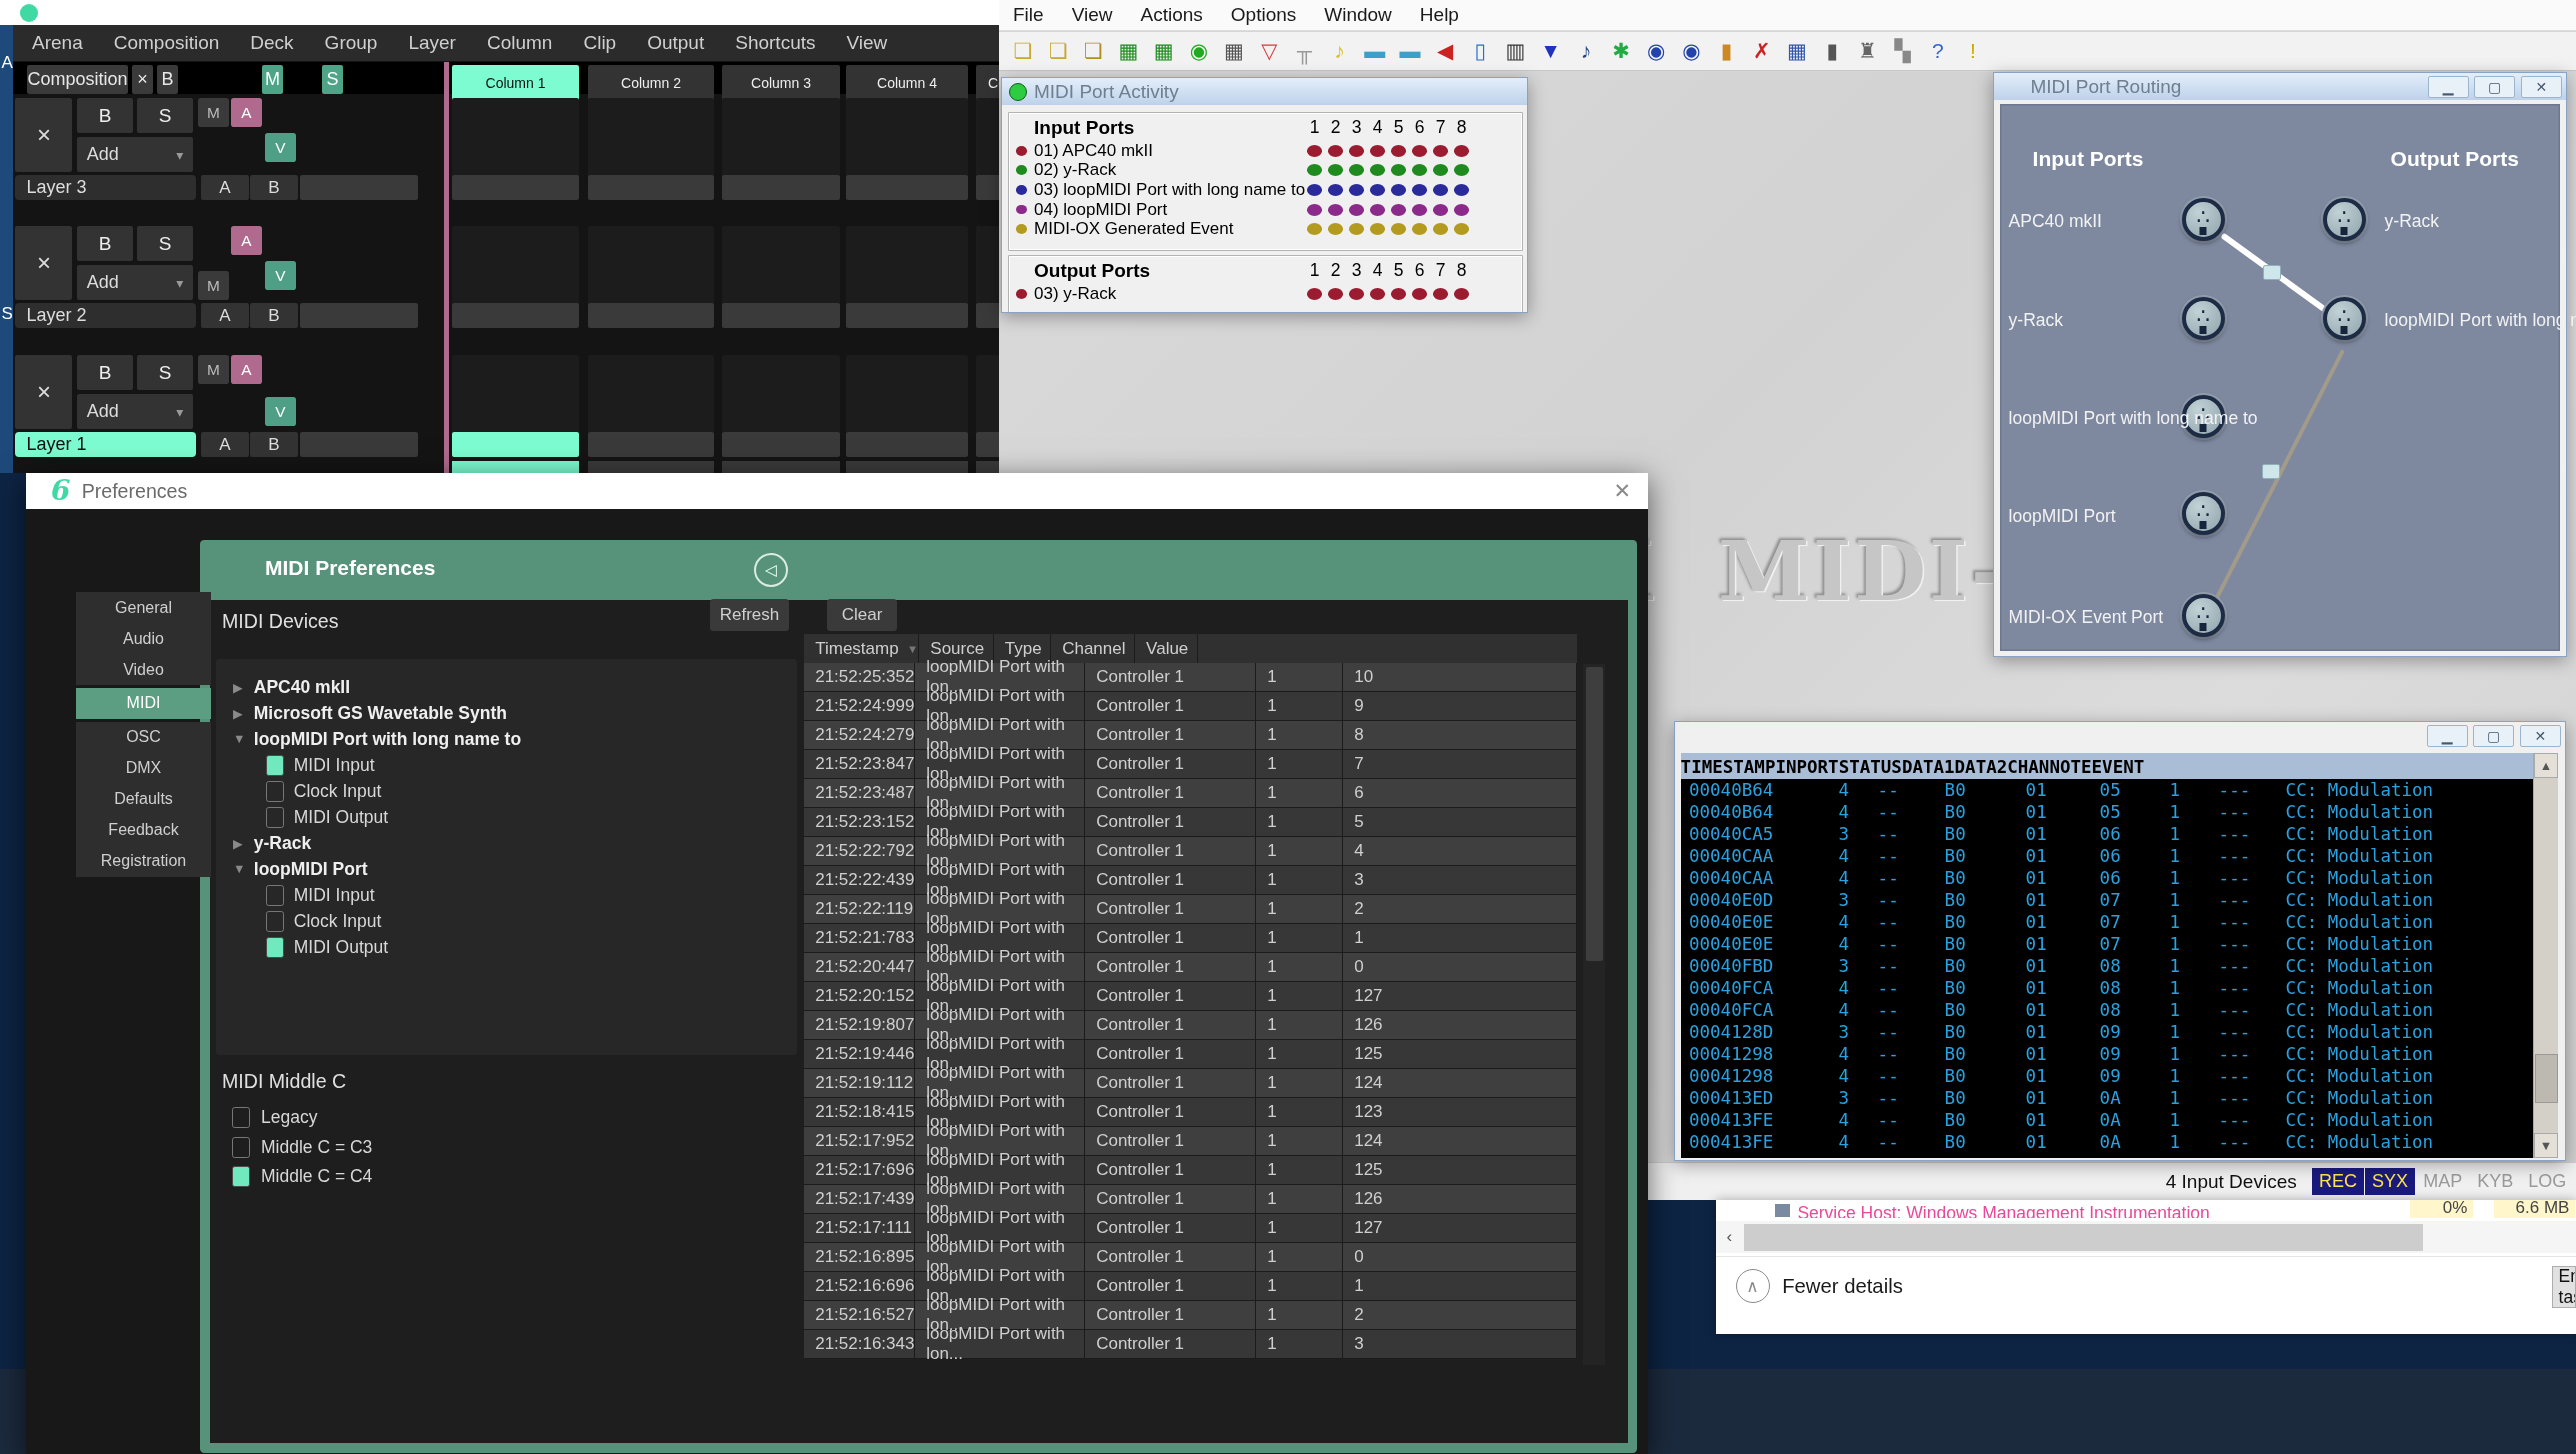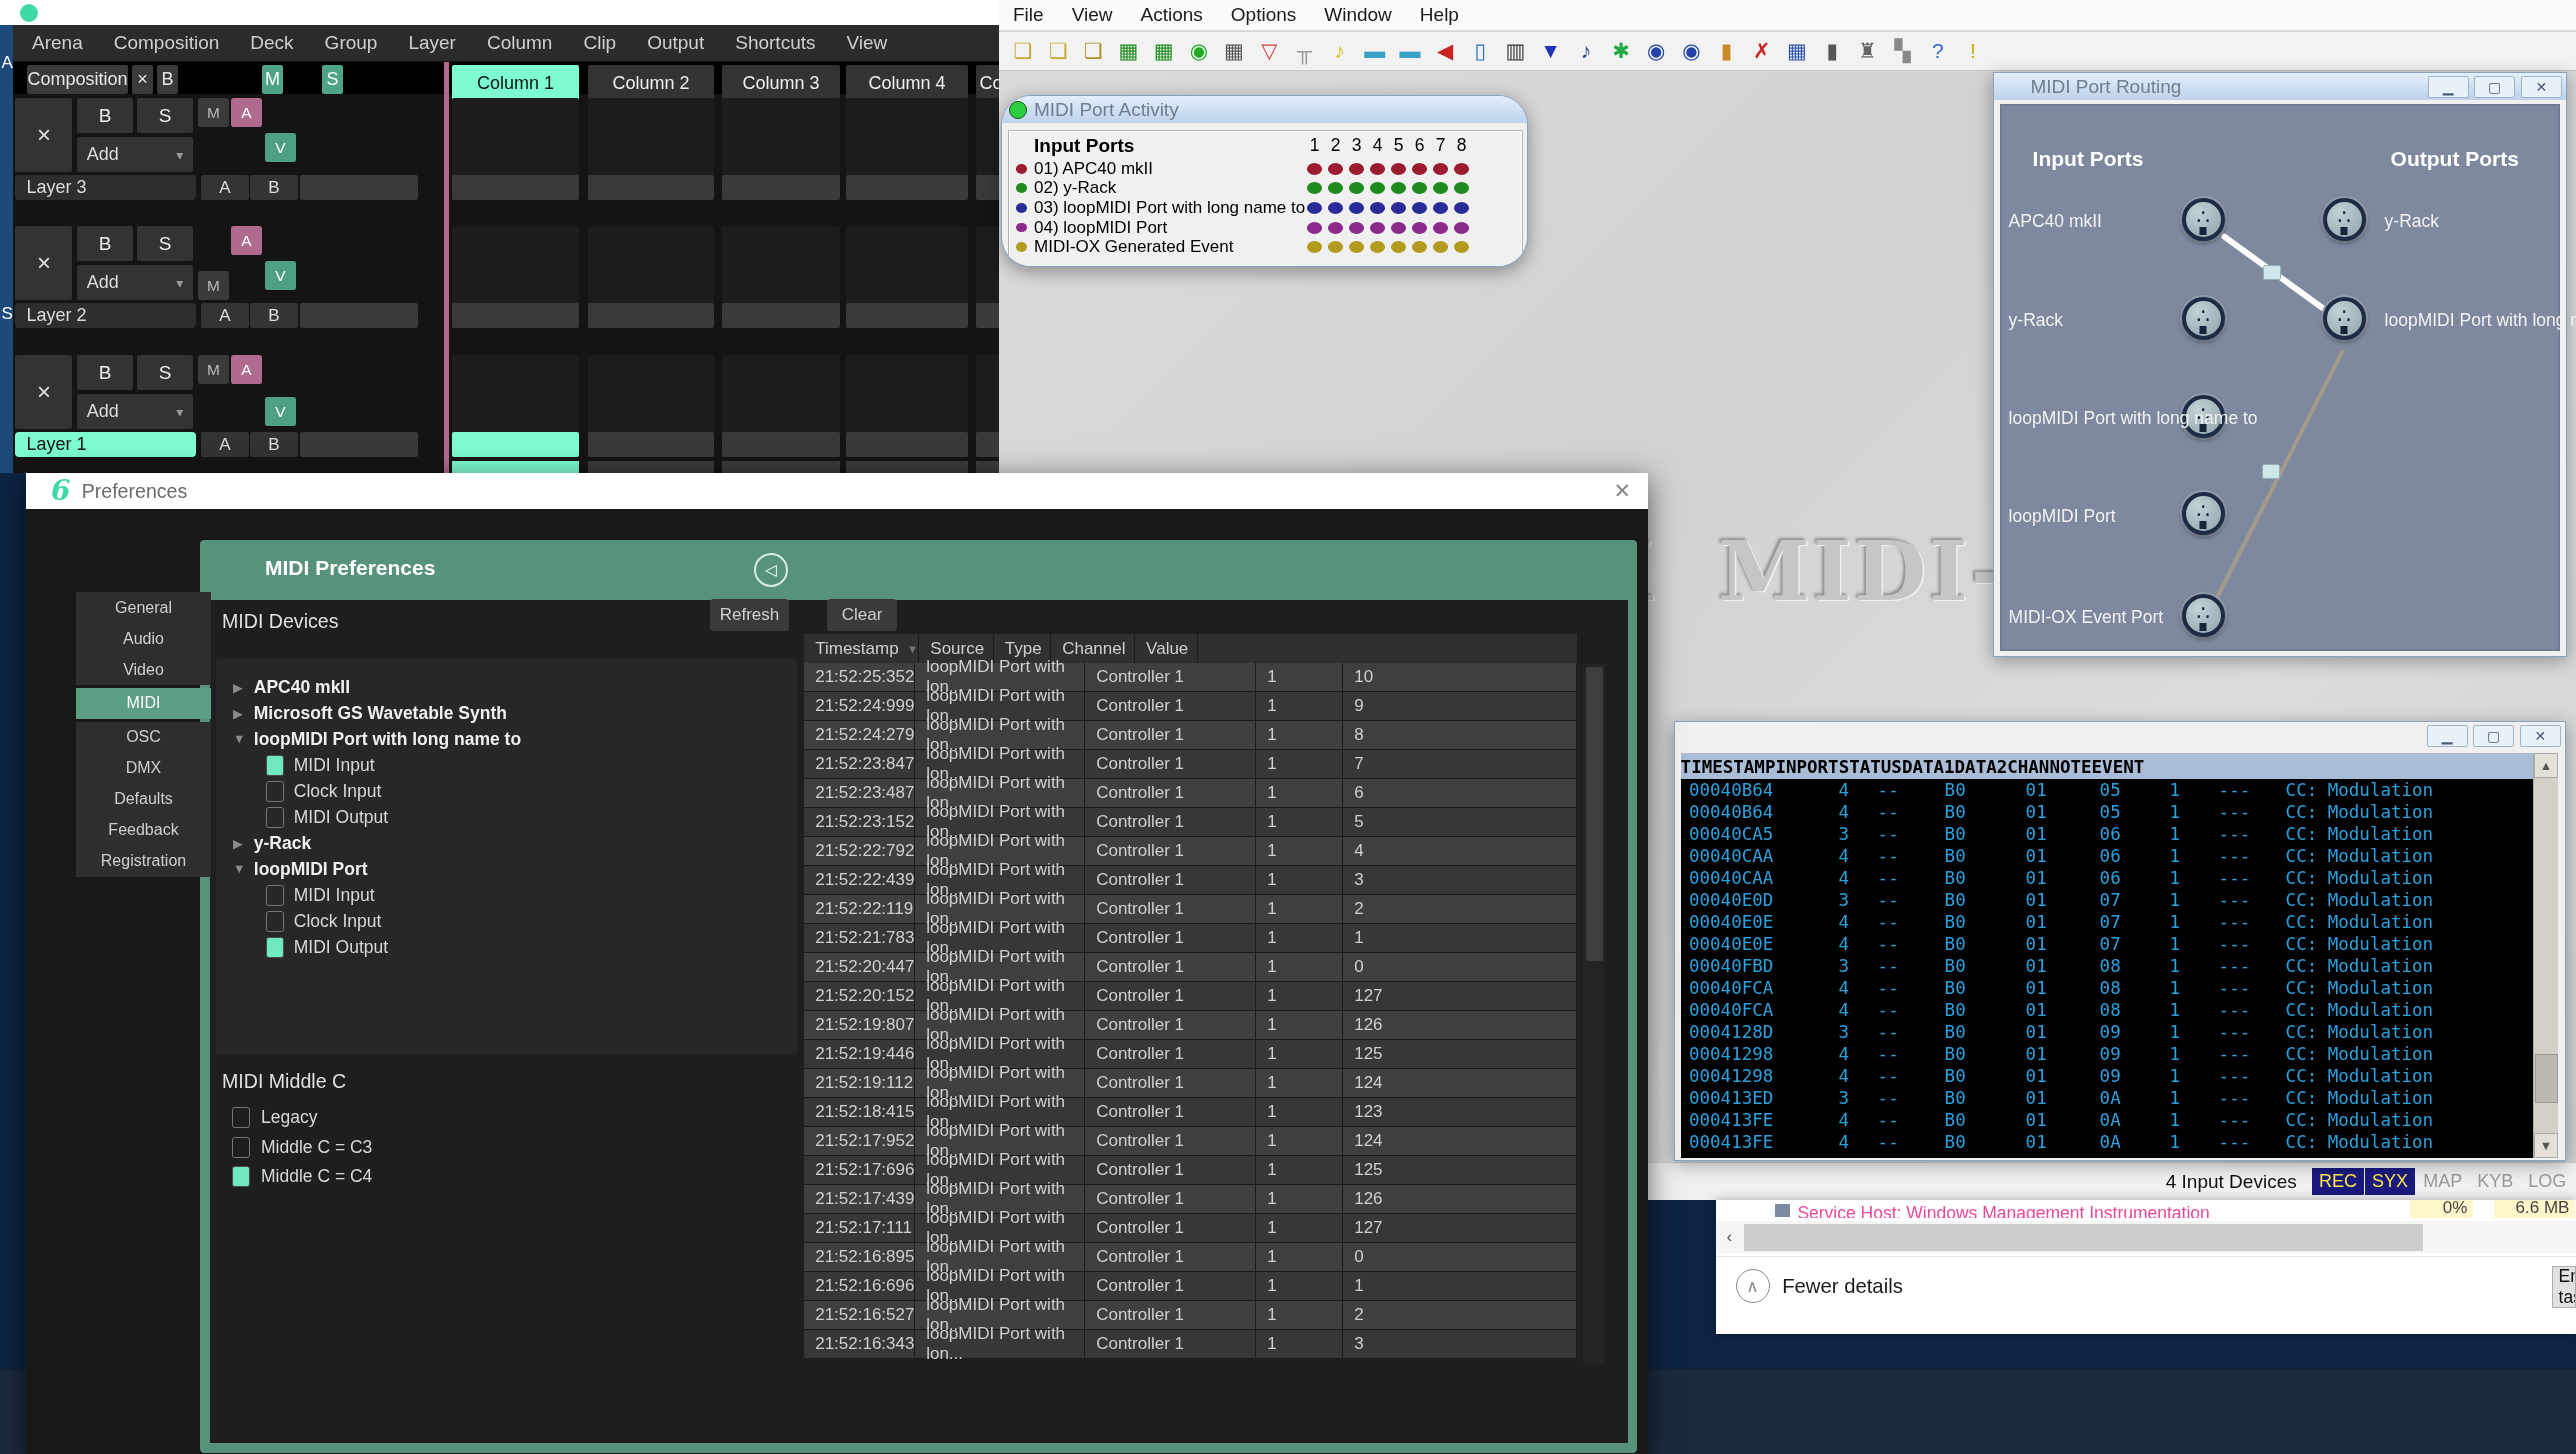--- a/index.html
+++ b/index.html
@@ -8,21 +8,21 @@
 
   
   #resolume { position:absolute; left:0; top:0; width:999px; height:473px; background:#141414; overflow:hidden; z-index:5; }
   .rz-titlebar { position:absolute; left:0; top:0; width:100%; height:25px; background:#ffffff; }
   .rz-logo-dot { position:absolute; left:19.6px; top:3.5px; width:18px; height:18px; border-radius:50%; background:#3fd9a4; }
   .rz-menubar { position:absolute; left:0; top:25px; width:100%; height:36px; background:#2b2b2b; display:flex; align-items:center; gap:31px; padding-left:32px; }
   .rz-menu-item { color:#cfcfcf; font-size:19px; }
   .rz-comprow { position:absolute; left:0; top:62px; width:100%; height:32px; background:#000; }
   .rz-box { position:absolute; background:#3a3a3a; color:#e8e8e8; font-size:18px; display:flex; align-items:center; justify-content:center; border-radius:2.1px; }
   .teal-btn { background:#4fa487 !important; color:#fff !important; }
-  .rz-colhead { position:absolute; top:65px; height:36px; background:#333; color:#eee; font-size:18px; display:flex; align-items:center; justify-content:center; border-radius:2.1px; }
+  .rz-colhead { position:absolute; top:65px; height:36px; background:#333; color:#eee; font-size:14px; display:flex; align-items:center; justify-content:center; border-radius:2.1px; }
   .rz-colheads > div:nth-of-type(1){ left:452px; width:127px; background:#7cfcd0; color:#111; }
   .rz-colheads > div:nth-of-type(2){ left:588px; width:126px; }
   .rz-colheads > div:nth-of-type(3){ left:722px; width:118px; }
   .rz-colheads > div:nth-of-type(4){ left:846px; width:122px; }
   .rz-colheads > div:nth-of-type(5){ left:976px; width:84px; }
   .rz-layer { position:absolute; left:0; width:421px; height:105px; }
   .rz-layers > div:nth-of-type(1){ top:98px; } .rz-layers > div:nth-of-type(2){ top:226px; } .rz-layers > div:nth-of-type(3){ top:355px; }
   .rz-x { position:absolute; left:15.4px; top:0; width:57px; height:74px; background:#333; color:#ddd; font-size:24px; display:flex; align-items:center; justify-content:center; border-radius:2.1px; }
   .rz-b { position:absolute; left:77px; top:0; width:56px; height:35px; } .rz-s { position:absolute; left:137px; top:0; width:56px; height:35px; }
   .rz-b,.rz-s { background:#333; color:#eee; font-size:19px; display:flex; align-items:center; justify-content:center; border-radius:2.1px; }
@@ -64,21 +64,21 @@
 
   
   .win { position:absolute; background:#f0f0f0; border:1.4px solid #88a4c4; box-shadow:0 4.2px 17px rgba(0,0,0,.35); }
   .win-tb { position:absolute; left:0; top:0; width:100%; height:27px; background:linear-gradient(#e4eefa,#bdd2ea); display:flex; align-items:center; padding-left:7px; gap:7px; }
   .win-title { color:#6f7f90; font-size:19px; }
   .win-btns { position:absolute; right:4.2px; top:2.8px; display:flex; gap:5.6px; }
   .win-btn { width:41px; height:22.4px; background:#e8f0f8; border:0.7px solid #9ab4cc; border-radius:2.1px; color:#45586e; font-size:14px; display:flex; align-items:center; justify-content:center; }
   .din-dot { width:18px; height:18px; border-radius:50%; background:#2ecc40; border:1.4px solid #145a1e; position:relative; }
 
   
-  #activity { left:1001px; top:95px; width:527px; height:172px; overflow:hidden; z-index:8;border-radius:30px; }
+  #activity { left:1001px; top:77px; width:527px; height:236px; overflow:hidden; z-index:8; }
   .act-group { position:absolute; left:7px; width:513px; background:#f0f0f0; border:1.4px groove #fff; box-shadow:0 0 0 0.7px #999; }
   .act-head { display:flex; align-items:center; height:27px; }
   .act-head .lbl { font-weight:bold; font-size:19px; color:#000; margin-left:24px; }
   .act-nums { position:absolute; left:297px; display:flex; gap:5.6px; }
   .act-nums span { width:15.4px; text-align:center; font-size:17.5px; color:#000; }
   .act-row { position:relative; height:19.6px; display:flex; align-items:center; }
   .act-row .sled { position:absolute; left:5.6px; width:11.2px; height:9.8px; border-radius:50%; }
   .act-row .lbl { margin-left:24px; font-size:17px; color:#000; white-space:nowrap; }
   .act-leds { position:absolute; left:297px; display:flex; gap:5.6px; }
   .act-leds i { width:15.4px; height:12px; border-radius:50%; display:block; }

